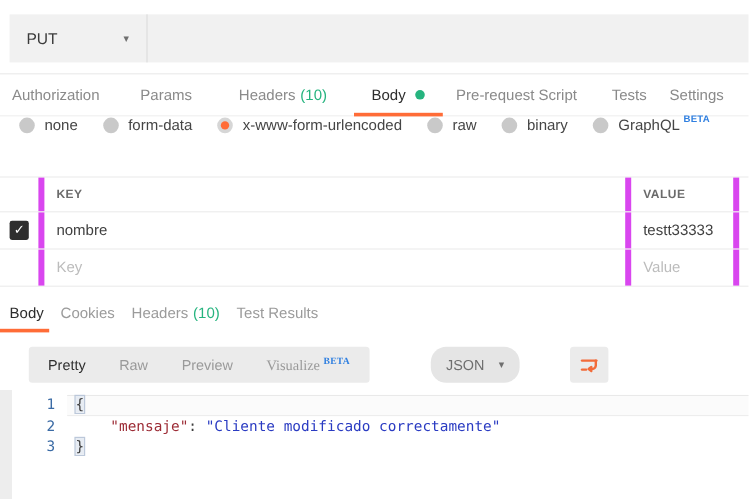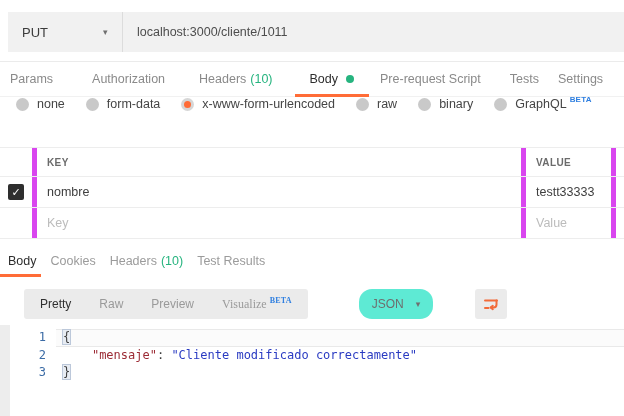--- a/index.html
+++ b/index.html
@@ -67,21 +67,21 @@
   .resp-tab.active::after { content:''; position:absolute; left:-8px; right:-4px; bottom:-9px;
     height:3px; background:#ff6c37; }
 
   
   .resp-toolbar { position:absolute; top:289px; left:24px; height:30px; display:flex; align-items:center;gap:29px; }
   .view-group { background:#ebebeb; border-radius:3px; height:30px; display:flex; align-items:center;
     padding:0 16px; }
   .view { font-size:12px; color:#9a9a9a; cursor:pointer; margin-right:28px; white-space:nowrap; }
   .view:last-child { margin-right:0;font-family:Liberation Serif, serif; }
   .view.active { color:#2f2f2f; }
-  .format-btn { margin-left:22px; background:#5eead4; border-radius:13px; height:30px;
+  .format-btn { margin-left:22px; background:#e5e5e5; border-radius:13px; height:30px;
     display:flex; align-items:center; padding:0 13px; font-size:12px; color:#6e6e6e; cursor:pointer; }
   .format-chevron { font-size:9px; color:#6f6f6f; margin-left:12px; }
   .wrap-btn { margin-left:13px; width:32px; height:30px; background:#ebebeb; border-radius:3px;
     display:flex; align-items:center; justify-content:center; cursor:pointer; }
 
   
   .editor { position:absolute; top:325px; left:0; right:0; bottom:0;
     font-family:"DejaVu Sans Mono", monospace; font-size:12px; }
   .scroll-strip { position:absolute; left:0; top:0; bottom:0; width:10px; background:#ededed; }
   .gutter { position:absolute; left:10px; top:4px; width:36px; text-align:right;
@@ -100,31 +100,28 @@
 
 <div id="app">
 
   <div class="url-bar">
     <div class="method-select">
       <span>PUT</span>
     </div>
     <div class="method-chevron">
       <span>▾</span>
     </div>
-    <div class="url-input">
-      <span>localhost:3000/cliente/1011</span>
-    </div>
   </div>
 
   <div class="req-tabs">
+    <div class="req-tab m-auth">
+      <span>Authorization</span>
+    </div>
     <div class="req-tab m-params">
       <span>Params</span>
-    </div>
-    <div class="req-tab m-auth">
-      <span>Authorization</span>
     </div>
     <div class="req-tab m-headers">
       <span>Headers</span>
       <span class="tab-count">(10)</span>
     </div>
     <div class="req-tab active m-body">
       <span>Body</span>
       <span class="body-dot"></span>
     </div>
     <div class="req-tab m-pre">

